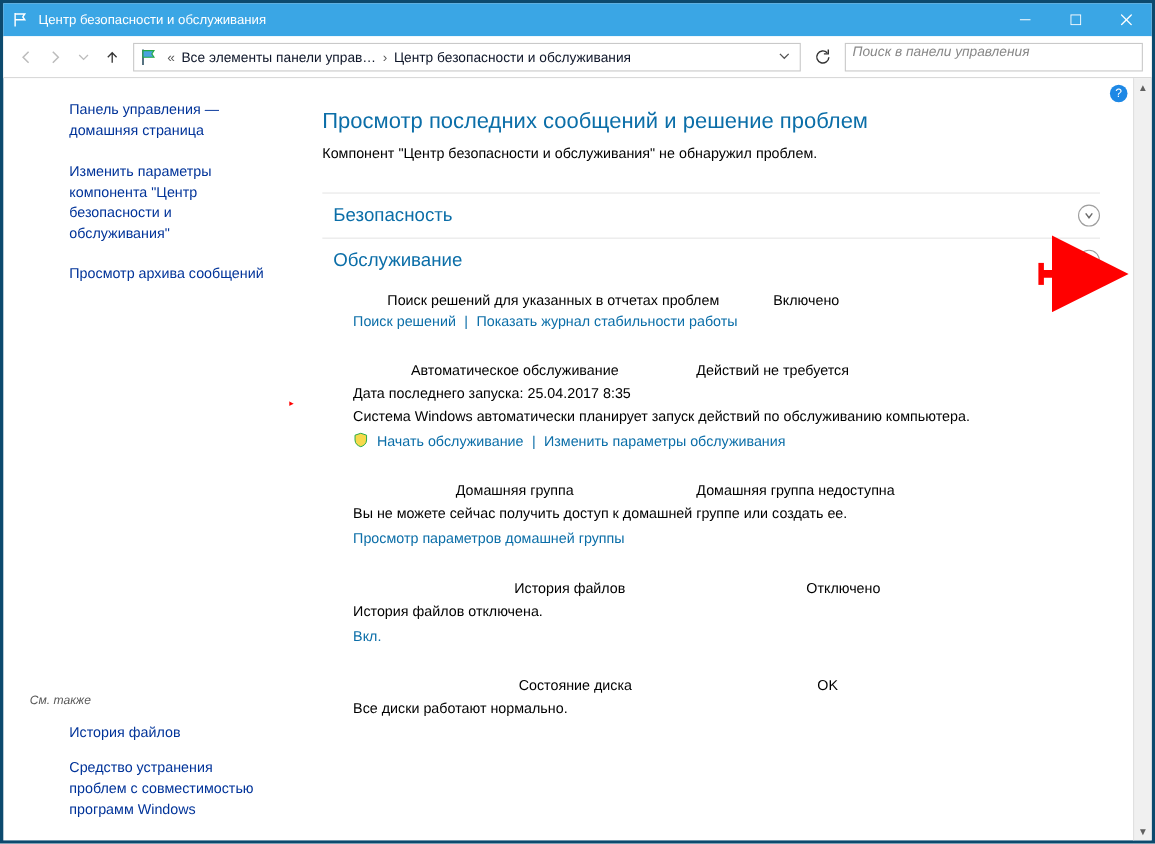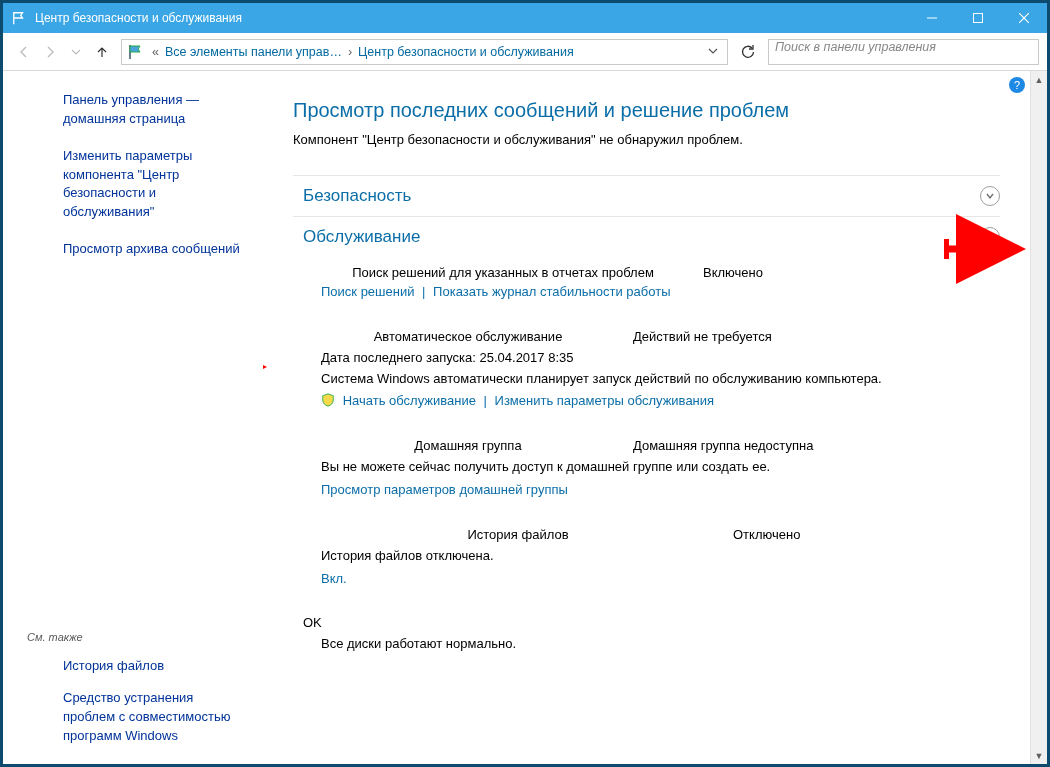--- a/index.html
+++ b/index.html
@@ -8,21 +8,21 @@
   .titlebar { height: 30px; background: #3aa6e5; display: flex; align-items: center; color: #fff; }
   .titlebar .app-icon { width: 16px; height: 16px; margin: 0 8px; display: flex; align-items: center; justify-content: center; }
   .titlebar .title { flex: 0 0 auto; font-size: 12px; }
   .titlebar .spacer { flex: 1; }
   .winbtn { width: 46px; height: 30px; display: flex; align-items: center; justify-content: center; color: #fff; }
   .toolbar { height: 38px; border-bottom: 1px solid #d9d9d9; display: flex; align-items: center; padding: 0 8px; background: #fff; }
   .navbtn { width: 26px; height: 26px; display: flex; align-items: center; justify-content: center; color: #555; border-radius: 2px; }
   .navbtn.dis { color: #bcbcbc; }
   .addrbox { flex: 1; height: 26px; border: 1px solid #c9c9c9; display: flex; align-items: center; margin: 0 6px; padding: 0 4px; font-size: 12.5px; }
   .addrbox .flag-icon { width: 18px; height: 18px; margin-right: 4px; display: inline-flex; align-items: center; justify-content: center; }
-  .addrbox .crumb { color: #0369a1; padding: 0 2px; }
+  .addrbox .crumb { color: #0f172a; padding: 0 2px; }
   .addrbox .chev { color: #5a5a5a; padding: 0 4px; }
   .addrbox .grow { flex: 1; }
   .addrbox .dropbtn { width: 20px; text-align: center; color: #555; }
   .refreshbtn { width: 28px; height: 26px; display: flex; align-items: center; justify-content: center; color: #333; margin-right: 6px;}
   .searchbox { width: 271px; height: 26px; border: 1px solid #c9c9c9; display: flex; align-items: flex-start; padding: 0 6px; color: #8a8a8a; }
   .searchbox input { border: none; outline: none; width: 100%; font-size: 12.5px; color: #333; background: transparent; }
   .searchbox input::placeholder { color: #888; font-style: italic; }
 
   .body { flex: 1; display: flex; overflow: hidden; position: relative; }
   .helpbar { position: absolute; right: 22px; top: 6px; width: 16px; height: 16px; background: #1e88e5; color: #fff; border-radius: 50%; font-size: 11px; display:flex; align-items:center; justify-content:center;}
@@ -227,20 +227,21 @@
           <div class="status">Отключено</div>
         </div>
         <div class="detail">
           <div>История файлов отключена.</div>
           <div class="links"><span class="teal">Вкл.</span></div>
         </div>
       </div>
 
       <div class="item" style="margin-top:10px">
         <div class="row1">
+          <div class="label" style="width:440px">Состояние диска</div>
           <div class="status">OK</div>
         </div>
         <div class="detail">
           <div>Все диски работают нормально.</div>
         </div>
       </div>
 
       <div class="arrow-annot" style="right:-2px; top:160px;">
         <svg width="90" height="36">
             <defs>

